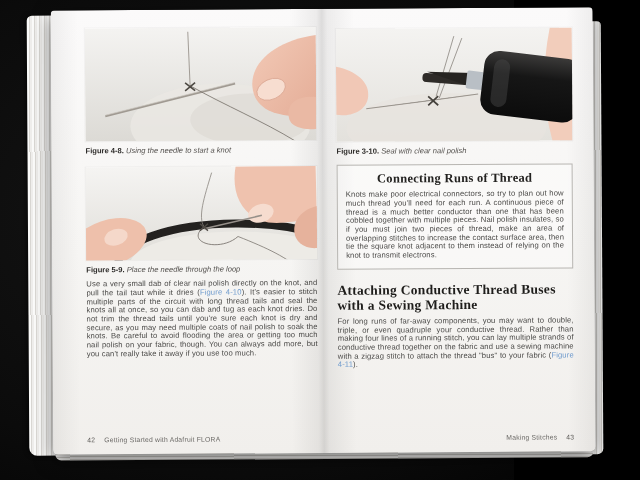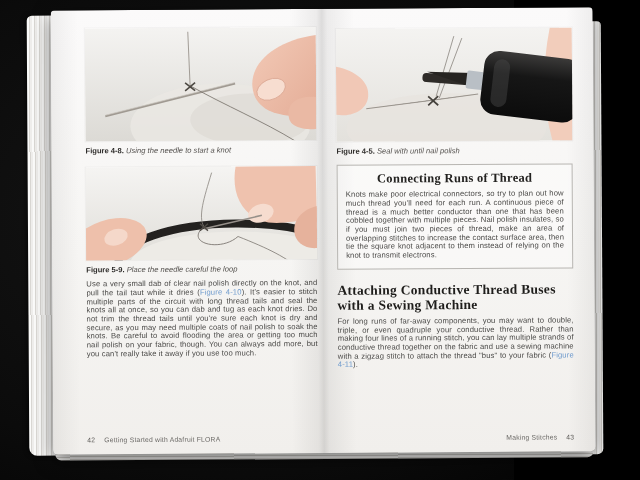--- a/index.html
+++ b/index.html
@@ -142,21 +142,21 @@
         <ellipse cx="22" cy="76" rx="40" ry="23" fill="#eec0ab" transform="rotate(-18 22 76)"></ellipse>
         <ellipse cx="30" cy="70" rx="12" ry="8" fill="#f5d8ca" transform="rotate(-18 30 70)"></ellipse>
         <path d="M176,49 L118,62" stroke="#96908a" stroke-width="1.5"></path>
         <path d="M126,6 C118,32 112,50 118,60" stroke="#8a857e" stroke-width="0.8" fill="none"></path>
         <path d="M118,60 C98,76 134,86 152,70" stroke="#7d7872" stroke-width="0.9" fill="none"></path>
         <path d="M152,70 C182,82 202,92 214,104" stroke="#7d7872" stroke-width="0.8" fill="none"></path>
         <path d="M114,57 L122,64 M122,57 L114,64" stroke="#4e4a44" stroke-width="1.4"></path>
       </svg>
       <div class="caption">
         <b>Figure 5-9.</b>
-        <i>Place the needle careful the loop</i>
+        <i>Place the needle through the loop</i>
       </div>
 
       <p class="body-text mt6"><span>Use a very small dab of clear nail polish directly on the knot, and pull the tail taut while it dries (</span><span class="fig-link">Figure 4-10</span><span>). It's easier to stitch multiple parts of the circuit with long thread tails and seal the knots all at once, so you can dab and tug as each knot dries. Do not trim the thread tails until you're sure each knot is dry and secure, as you may need multiple coats of nail polish to soak the knots. Be careful to avoid flooding the area or getting too much nail polish on your fabric, though. You can always add more, but you can't really take it away if you use too much.</span></p>
 
       <div class="footer">
         <span class="page-num">42</span>
         <span>Getting Started with Adafruit FLORA</span>
       </div>
     </div>
 
@@ -183,22 +183,22 @@
         <path d="M92,68 L102,77 M102,68 L92,77" stroke="#45413c" stroke-width="1.7"></path>
         <g transform="translate(186,58) rotate(7)">
           <rect x="-100" y="-5" width="50" height="9" fill="#2e2b28" rx="4" transform="rotate(-2)"></rect>
           <path d="M-50,-7 L-96,-3 L-50,7 Z" fill="#262421"></path>
           <rect x="-56" y="-9" width="18" height="18" rx="2" fill="#b9bfc5"></rect>
           <rect x="-40" y="-32" width="98" height="64" rx="15" fill="url(#cap)"></rect>
           <rect x="-30" y="-24" width="16" height="48" rx="8" fill="#4a4a4a" opacity="0.45"></rect>
         </g>
       </svg>
       <div class="caption">
-        <b>Figure 4-5.</b>
-        <i>Seal with until nail polish</i>
+        <b>Figure 3-10.</b>
+        <i>Seal with clear nail polish</i>
       </div>
 
       <div class="note-box">
         <div class="note-title">Connecting Runs of Thread</div>
         <p class="body-text">Knots make poor electrical connectors, so try to plan out how much thread you'll need for each run. A continuous piece of thread is a much better conductor than one that has been cobbled together with multiple pieces. Nail polish insulates, so if you must join two pieces of thread, make an area of overlapping stitches to increase the contact surface area, then tie the square knot adjacent to them instead of relying on the knot to transmit electrons.</p>
       </div>
 
       <h2 class="section-heading">Attaching Conductive Thread Buses with a Sewing Machine</h2>
 
       <p class="body-text para-after-heading"><span>For long runs of far-away components, you may want to double, triple, or even quadruple your conductive thread. Rather than making four lines of a running stitch, you can lay multiple strands of conductive thread together on the fabric and use a sewing machine with a zigzag stitch to attach the thread "bus" to your fabric (</span><span class="fig-link">Figure 4-11</span><span>).</span></p>

